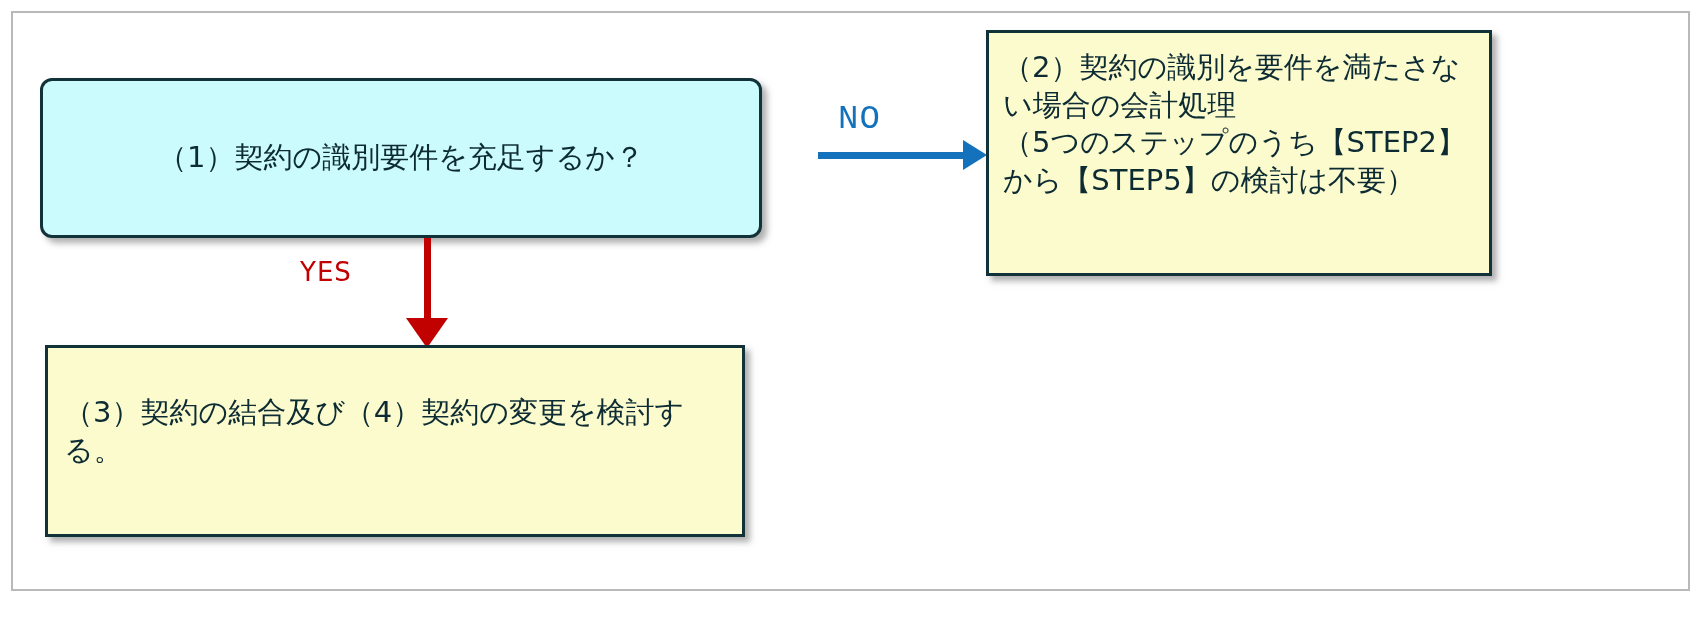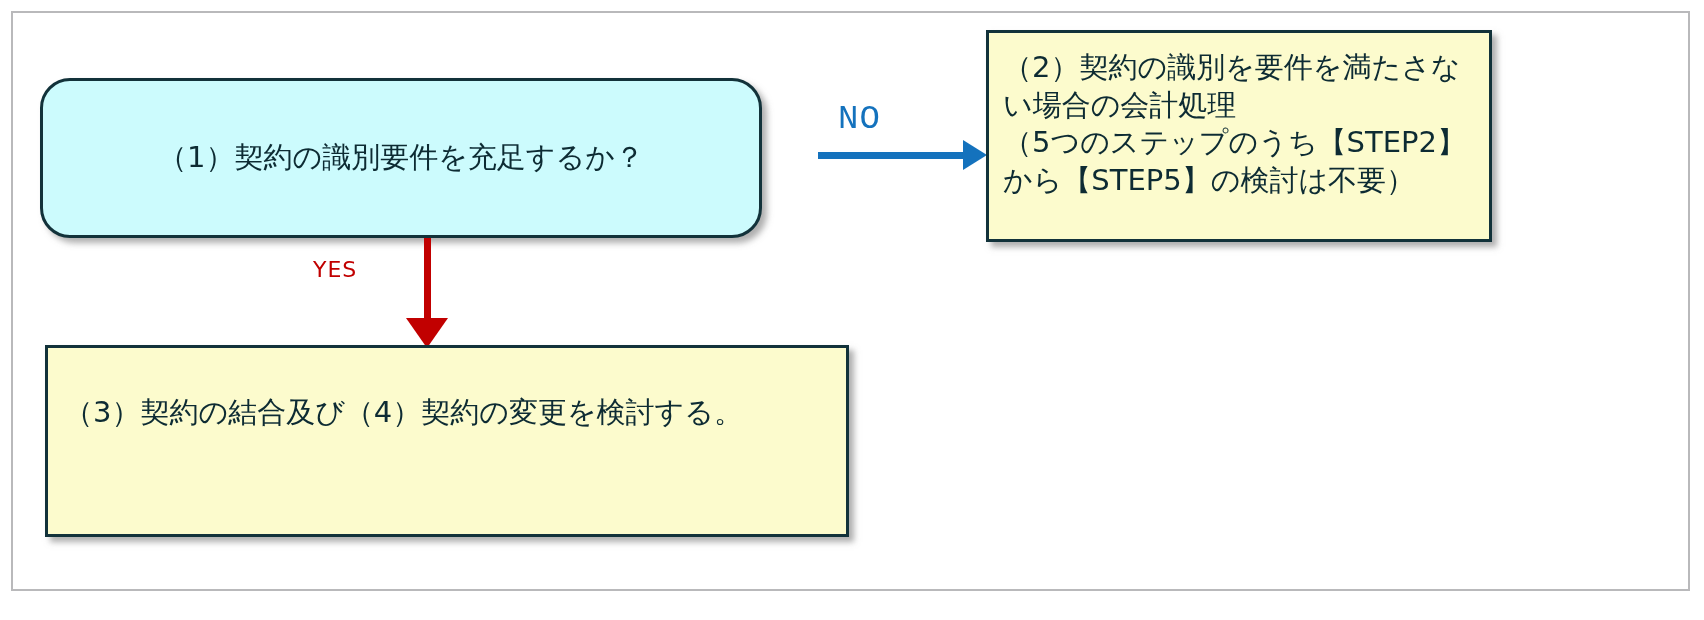--- a/index.html
+++ b/index.html
@@ -38,45 +38,45 @@
     white-space: pre-line;
   }
 
   
   #node-decision {
     left: 40px;
     top: 78px;
     width: 722px;
     height: 160px;
     background: #ccfbfd;
-    border-radius: 30px;
+    border-radius: 12px;
     display: flex;
     align-items: center;
     justify-content: center;
     font-size: 29px;
     letter-spacing: 0px;
     text-align: center;
   }
 
   
   #node-no-result {
     left: 986px;
     top: 30px;
     width: 506px;
-    height: 212px;
+    height: 246px;
     background: #fcfbcd;
     padding: 16px 12px 10px 14px;
     font-size: 29px;
     text-align: left;
   }
 
   #node-yes-result {
     left: 45px;
     top: 345px;
-    width: 804px;
+    width: 700px;
     height: 192px;
     background: #fcfbcd;
     padding: 46px 12px 10px 16px;
     font-size: 29px;
     text-align: left;
   }
 
   
   .conn-line {
     position: absolute;
@@ -126,24 +126,23 @@
     width: 0;
     height: 0;
     border-left: 21px solid transparent;
     border-right: 21px solid transparent;
     border-top: 30px solid #c10000;
   }
   #label-yes {
     position: absolute;
     left: 300px;
     top: 257px;
-    font-size: 22px;
+    font-size: 26px;
     color: #c10000;
     letter-spacing: 1px;
-    margin-left: 13px;
   }
 </style>
 </head>
 <body>
 
 <div id="canvas">
 
   <div id="frame"></div>
 
   <div class="node" id="node-decision">

